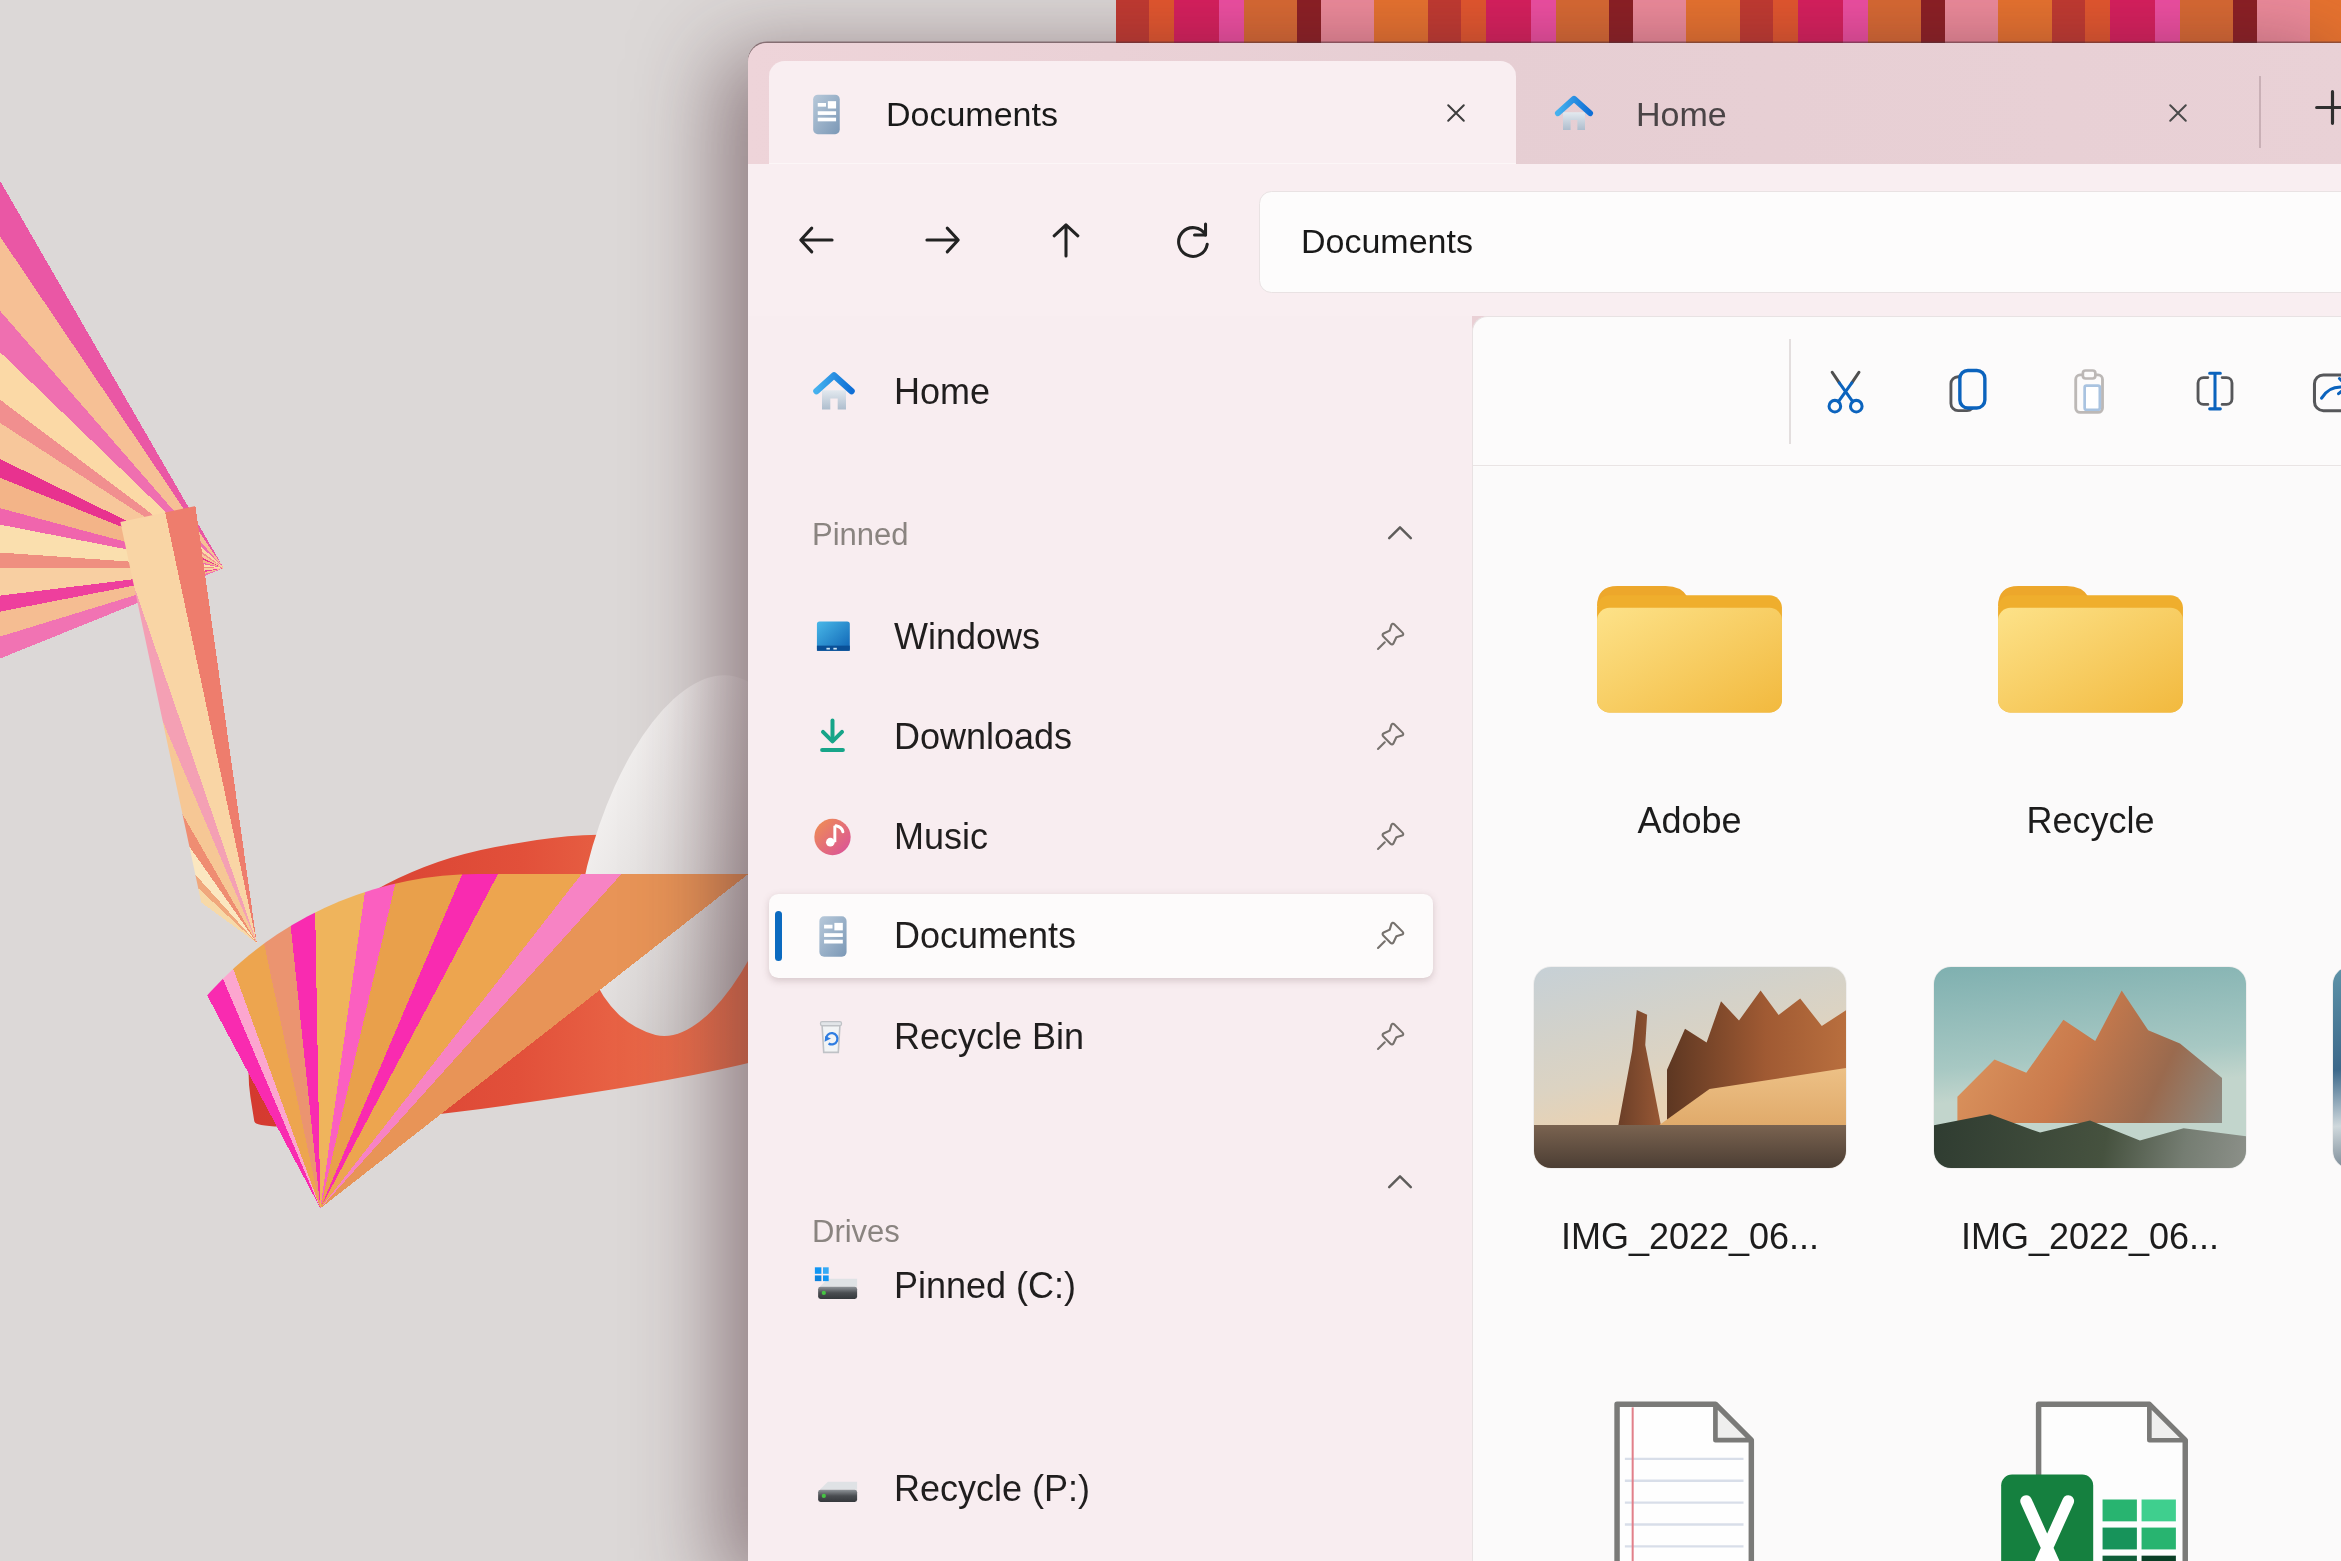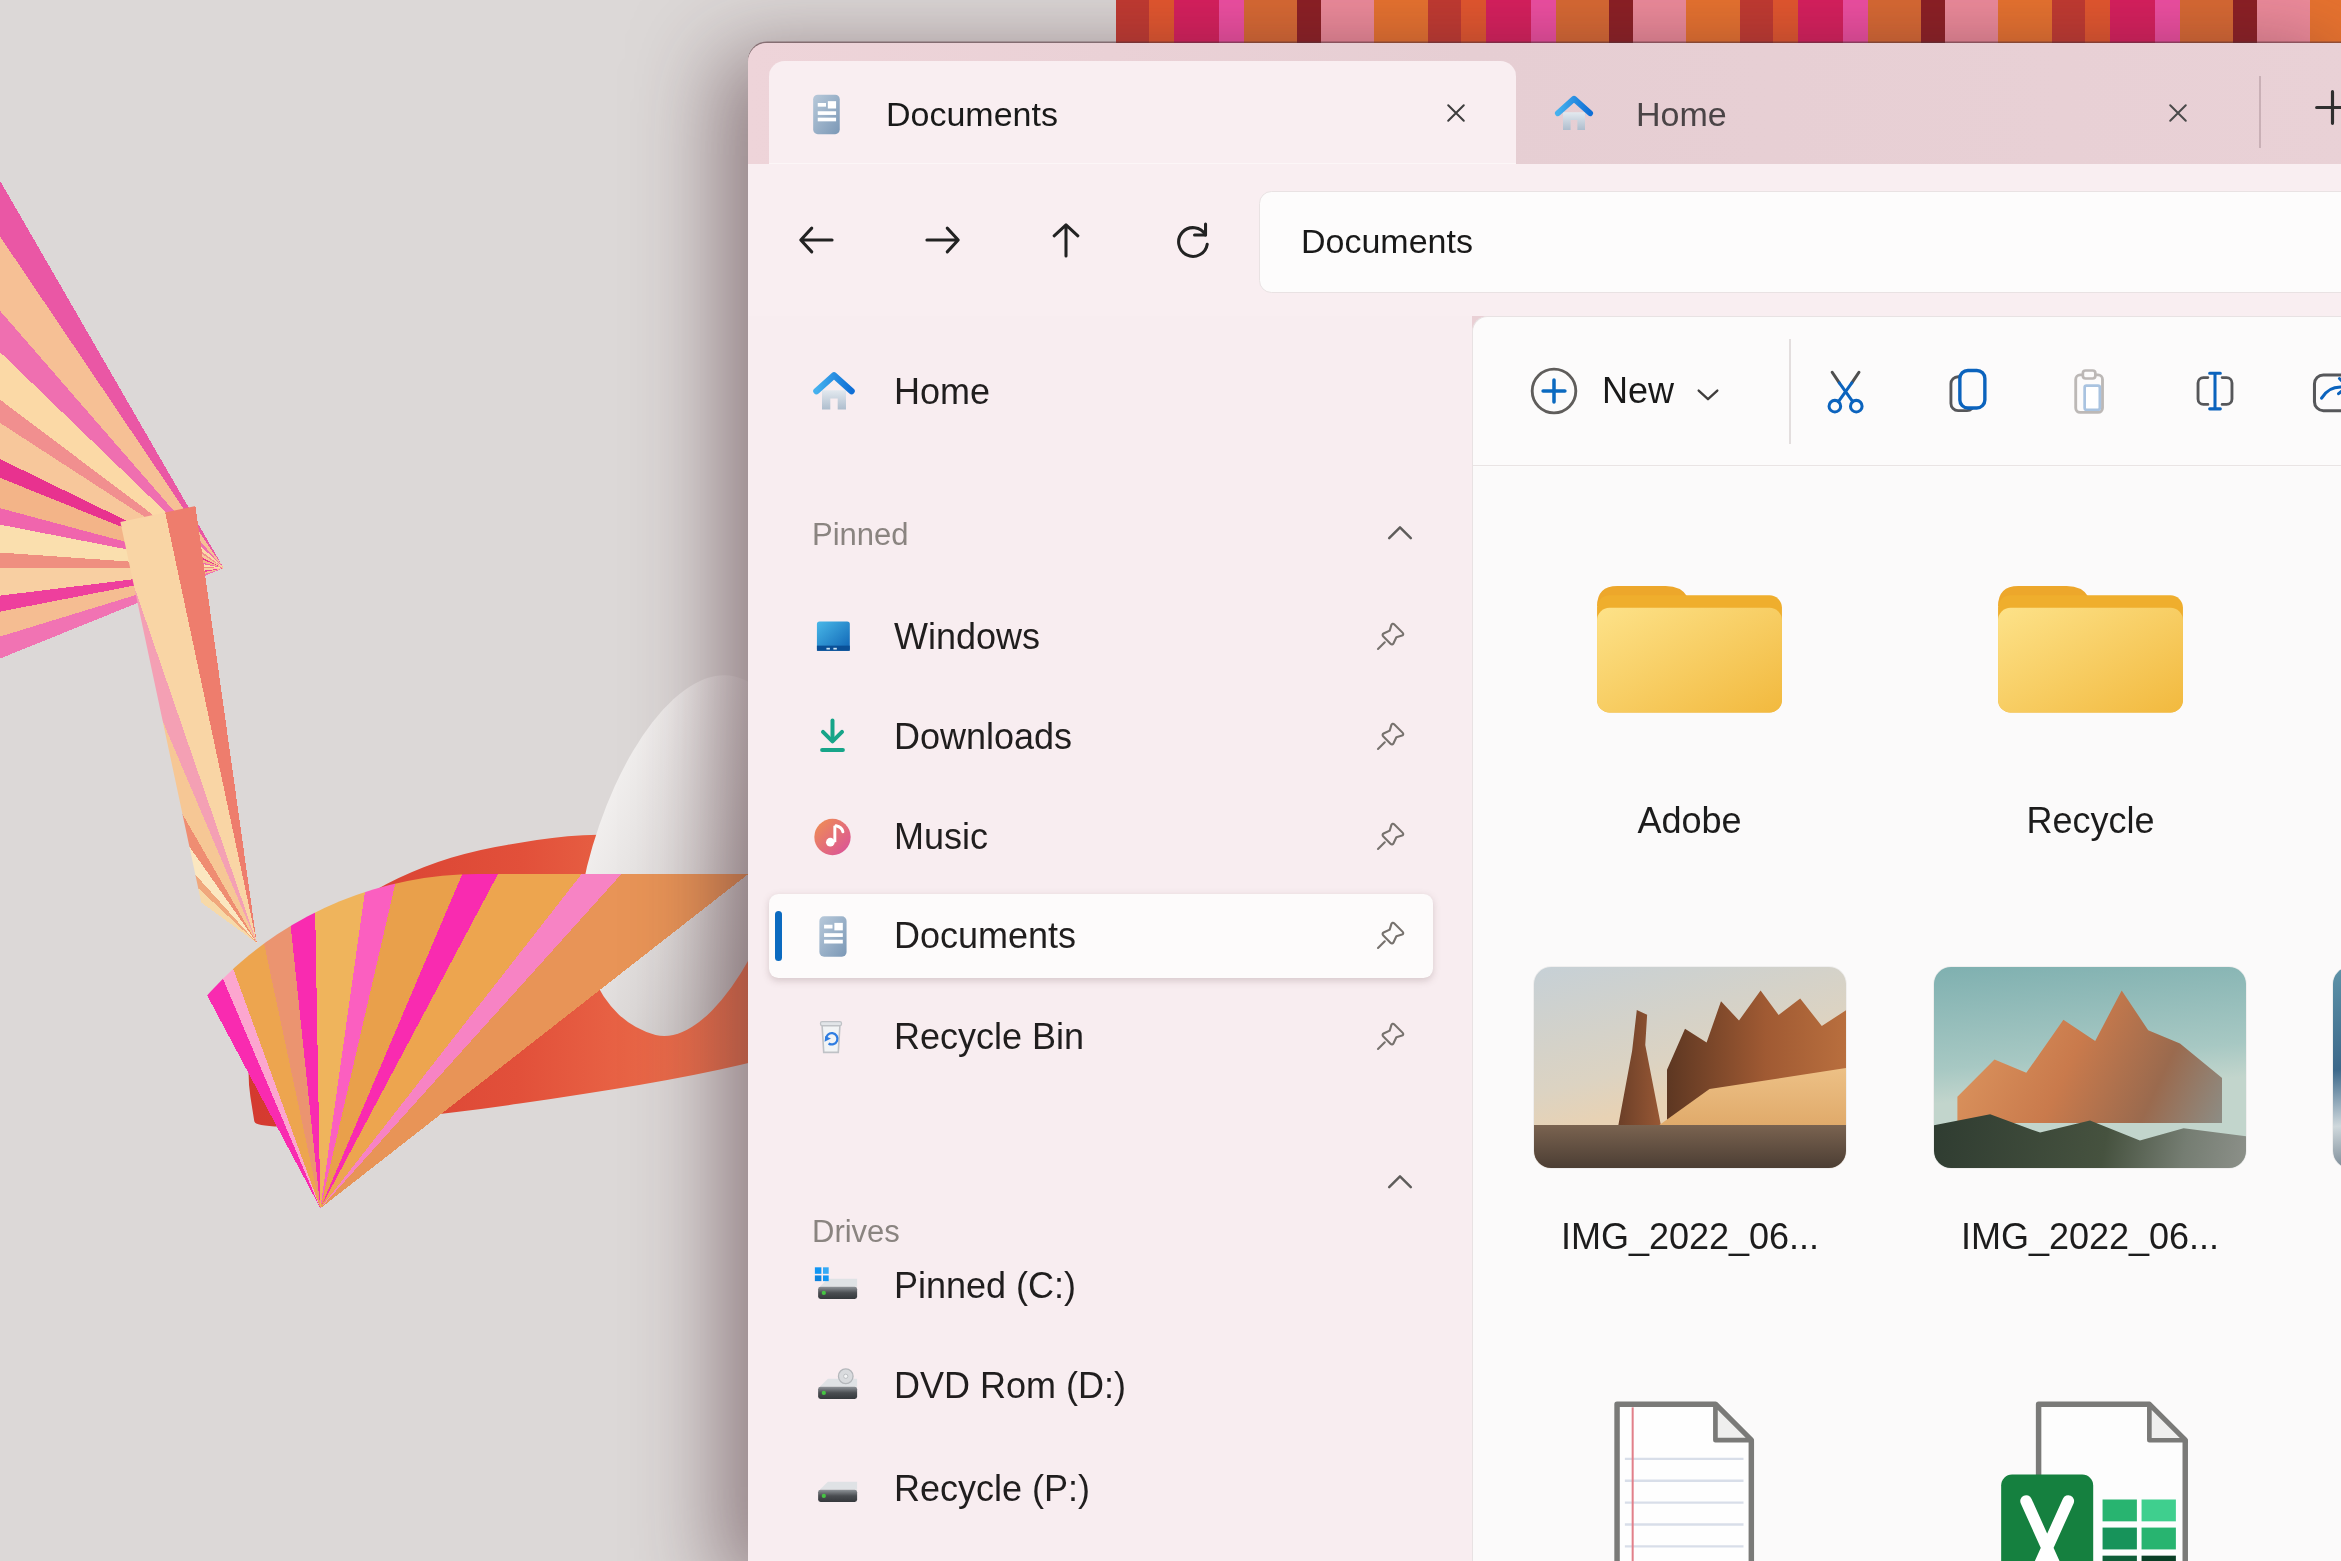--- a/index.html
+++ b/index.html
@@ -341,54 +341,34 @@
           <rect x="10" y="26" width="48" height="15" rx="3" fill="url(#gdrive)"></rect>
           <circle cx="17" cy="33.5" r="2.6" fill="#46c443"></circle>
           <rect x="6" y="2" width="8" height="8" fill="#1196f3"></rect>
           <rect x="16" y="2" width="7" height="8" fill="#35aaf5"></rect>
           <rect x="6" y="12" width="8" height="7" fill="#0d83dd"></rect>
           <rect x="16" y="12" width="7" height="7" fill="#1196f3"></rect>
         </svg>
         <span class="s-label">Pinned (C:)</span>
       </div>
 
-      <div class="side-item" style="top:1028px">
-        <svg class="s-icon" width="52" height="41" viewBox="0 0 64 50">
-          <polygon points="12,26 22,16 58,16 58,26" fill="#dfe2e5"></polygon>
-          <rect x="10" y="26" width="48" height="15" rx="3" fill="url(#gdrive)"></rect>
-          <circle cx="17" cy="33.5" r="2.6" fill="#46c443"></circle>
-          <circle cx="44" cy="13" r="9" fill="#d9dbde" stroke="#b4b7bb" stroke-width="1.6"></circle>
-          <circle cx="44" cy="13" r="2.6" fill="#f4f5f6" stroke="#b4b7bb" stroke-width="1"></circle>
-        </svg>
-        <span class="s-label">DVD Rom (D:)</span>
-      </div>
 
       <div class="side-item" style="top:1131px">
         <svg class="s-icon" width="52" height="41" viewBox="0 0 64 50">
           <polygon points="12,26 22,16 58,16 58,26" fill="#dfe2e5"></polygon>
           <rect x="10" y="26" width="48" height="15" rx="3" fill="url(#gdrive)"></rect>
           <circle cx="17" cy="33.5" r="2.6" fill="#46c443"></circle>
         </svg>
         <span class="s-label">Recycle (P:)</span>
       </div>
     </div>
 
     <div class="content">
 
       <div class="toolbar">
-        <div class="new-btn">
-          <svg width="52" height="52" viewBox="0 0 62 62">
-            <circle cx="31" cy="31" r="26" fill="none" stroke="#5f5d5b" stroke-width="3.4"></circle>
-            <path d="M31 18 V44 M18 31 H44" stroke="#0b6ac0" stroke-width="4.2" stroke-linecap="round"></path>
-          </svg>
-          <span class="n-label">New</span>
-          <svg class="n-chev" width="28" height="19" viewBox="0 0 36 24">
-            <polyline points="6,7 18,18 30,7" fill="none" stroke="#3f3d3c" stroke-width="3" stroke-linecap="round" stroke-linejoin="round"></polyline>
-          </svg>
-        </div>
         <div class="tool-divider"></div>
 
         <div class="tool-btn" style="left:325px">
           <svg width="50" height="50" viewBox="0 0 56 56">
             <path d="M17 7 L25 19 M47 7 L39 19" stroke="#4f4f4f" stroke-width="3.4" fill="none" stroke-linecap="round"></path>
             <path d="M25 19 L40 40 M39 19 L24 40" stroke="#0b63bd" stroke-width="3.4" fill="none" stroke-linecap="round"></path>
             <circle cx="20" cy="45" r="6.5" fill="none" stroke="#0b63bd" stroke-width="3.4"></circle>
             <circle cx="44" cy="45" r="6.5" fill="none" stroke="#0b63bd" stroke-width="3.4"></circle>
           </svg>
         </div>

